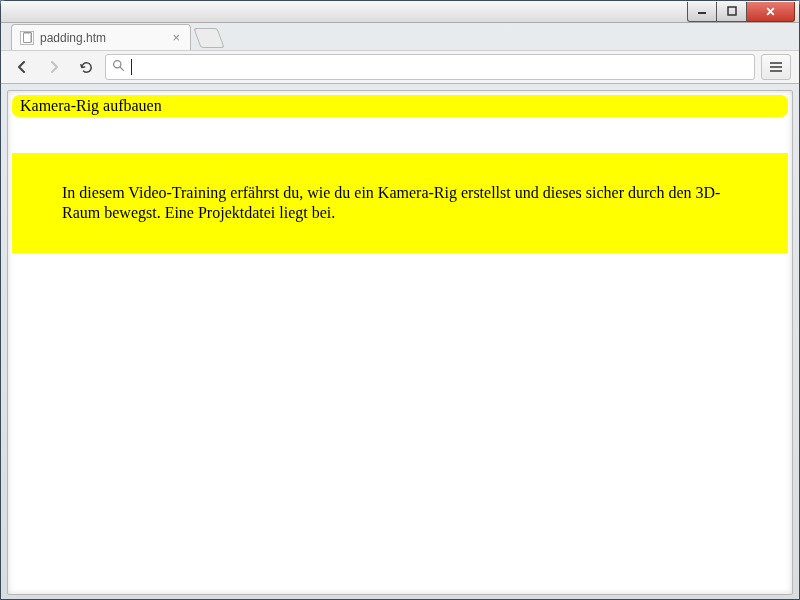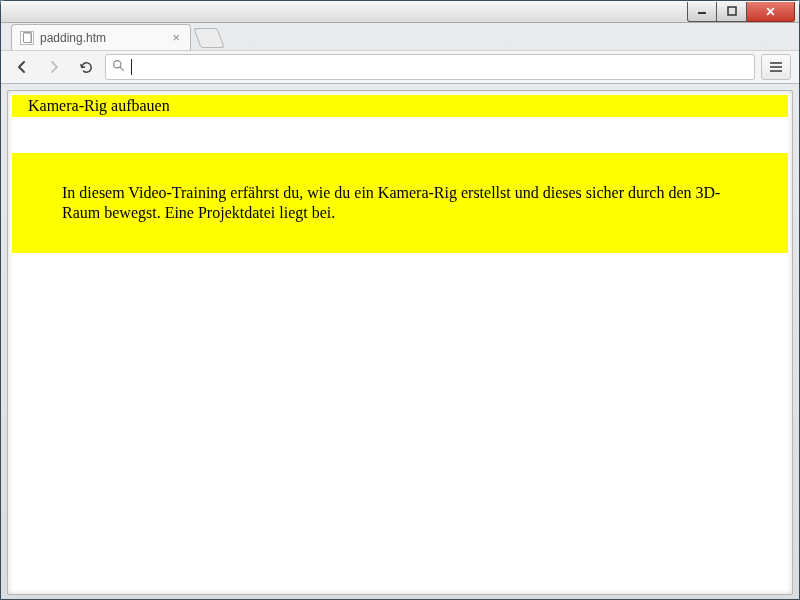--- a/index.html
+++ b/index.html
@@ -163,22 +163,23 @@
     .page {
       padding: 0;
       font-family: "Times New Roman", Times, serif;
       color: #000;
       font-size: 16px;
       overflow: auto;
       height: 100%;
     }
     .heading-block {
       background: #ffff00;
-      padding: 2px 16px;
+      padding: 2px 8px;
       margin: 4px 4px 0 4px;
+      border-radius: 7px;
     }
     .body-block {
       background: #ffff00;
       margin: 36px 4px 0 4px;
       padding: 30px 50px;
       line-height: 1.25;
     }
   </style>
 </head>
 <body>

